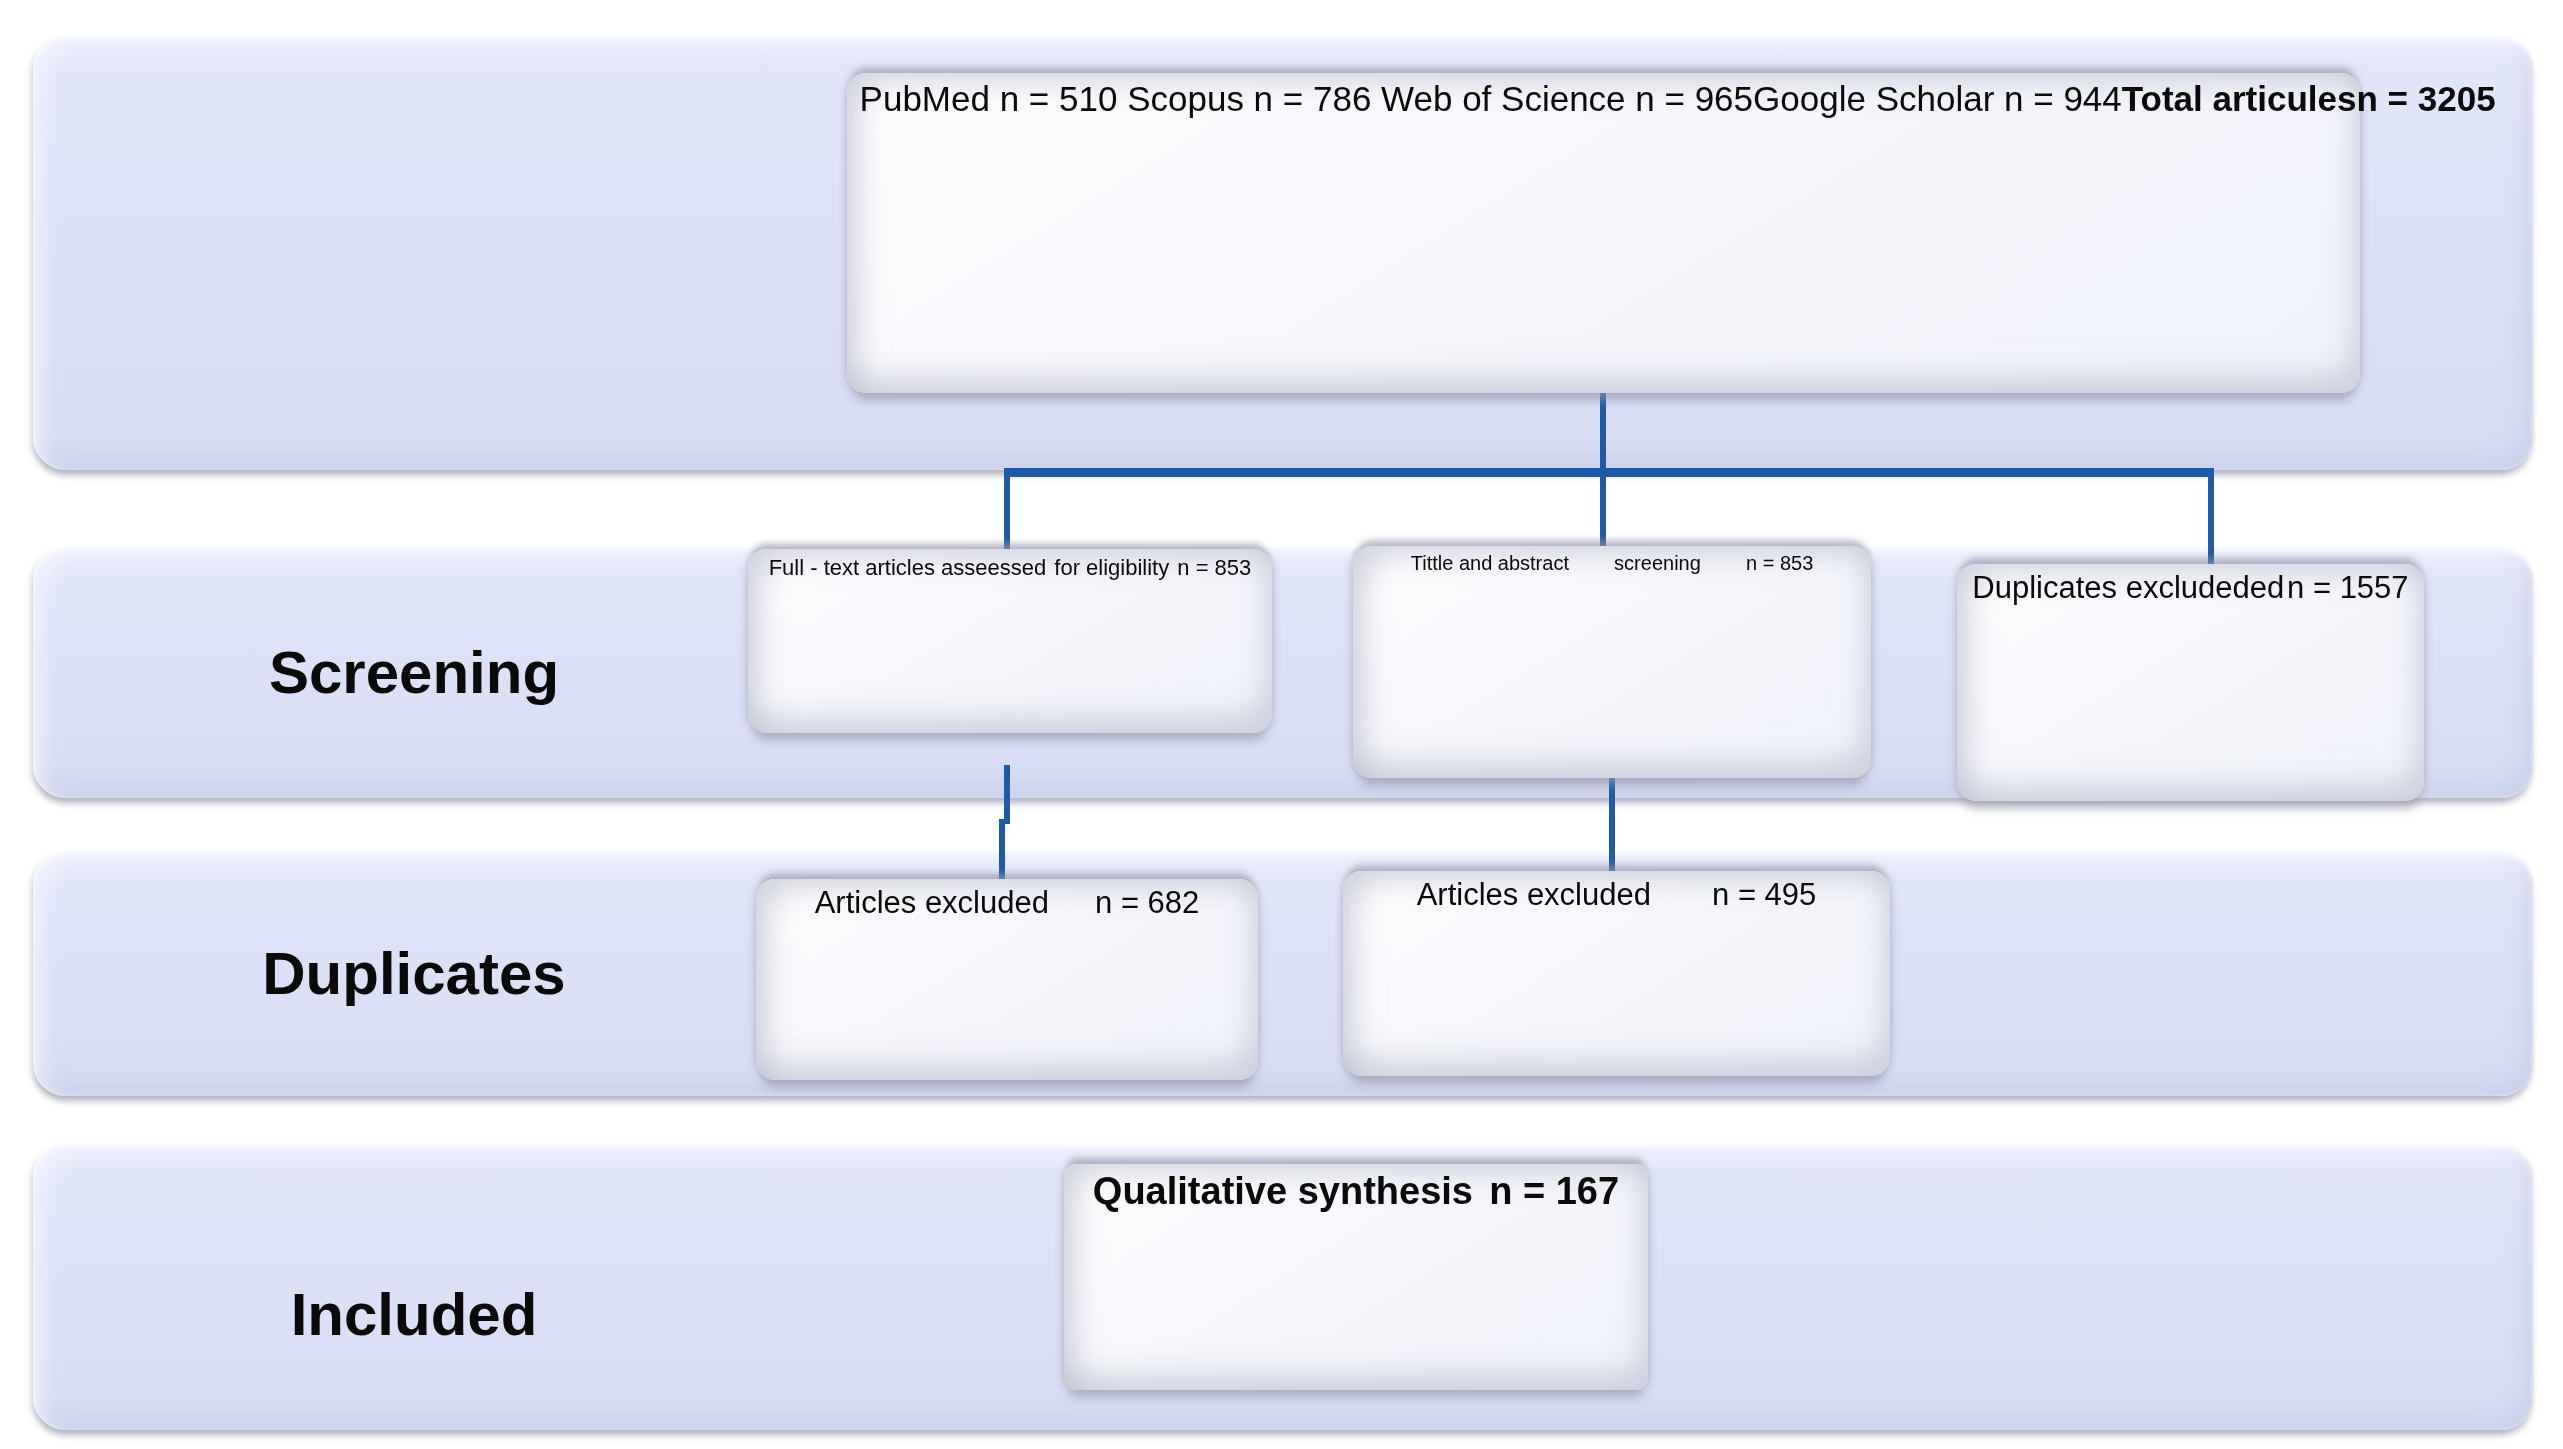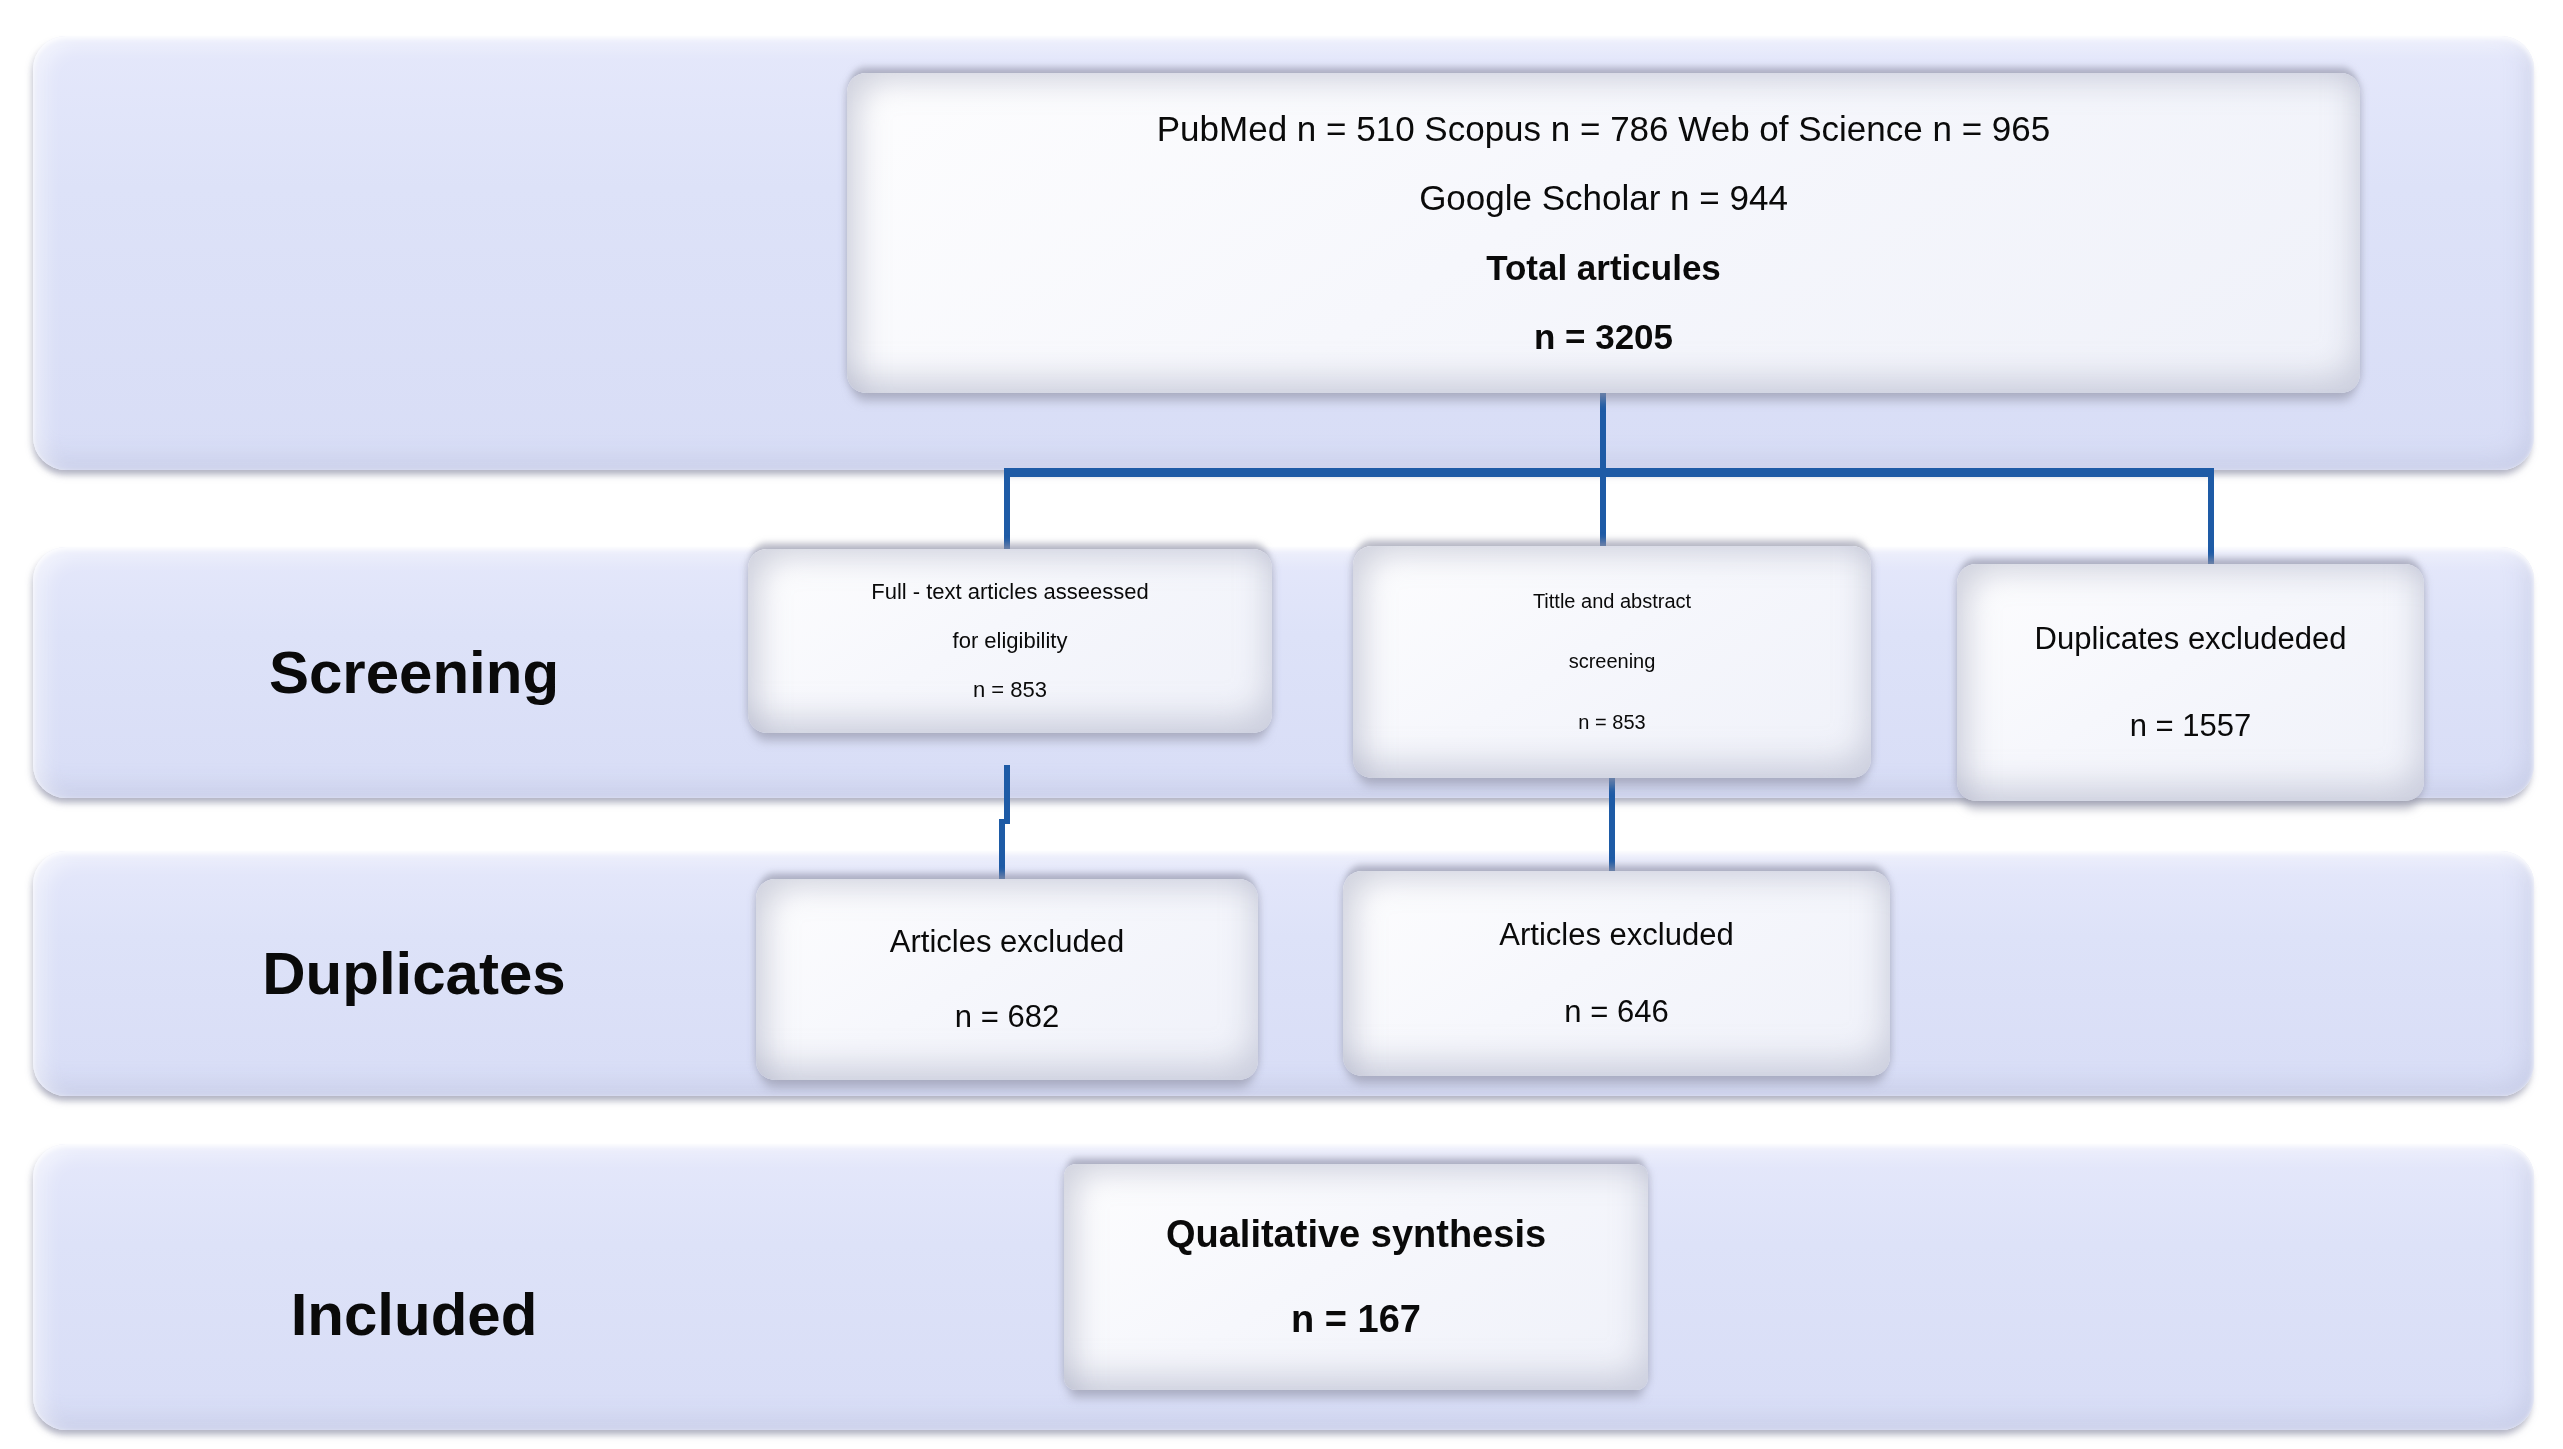--- a/index.html
+++ b/index.html
@@ -58,21 +58,21 @@
       0 12.6px 10px -5px rgba(148,150,168,0.60),
       5px 0 7.5px -3.1px rgba(148,150,168,0.40),
       -5px 0 7.5px -3.1px rgba(148,150,168,0.40),
       inset 22.6px 19px 29px -11.3px rgba(168,172,194,0.50),
       inset -17.6px -28px 30px -12.6px rgba(176,180,200,0.55);
   }
   .node-content {
     position: absolute;
     inset: 6.3px 12.6px;
     display: flex;
-    flex-direction: column;
+    flex-direction: row;
     justify-content: space-evenly;
     text-align: center;
   }
   .nline { white-space: nowrap; }
   .bold  { font-weight: bold; }
 
   .node-sources   { left: 847px; top: 73px;  width: 1513px; height: 320px; font-size: 35px; }
   .node-fulltext  { left: 748px; top: 549px;  width: 524px;  height: 184px; font-size: 22px; }
   .node-titleabs  { left: 1353px; top: 546px;  width: 518px;  height: 232px; font-size: 20px; }
   .node-duplicates{ left: 1957px; top: 564px;  width: 467px;  height: 237px; font-size: 31px; text-decoration: underline; }
@@ -152,21 +152,21 @@
   <div class="node node-excl-ft">
     <div class="node-content">
       <div class="nline">Articles excluded</div>
       <div class="nline">n = 682</div>
     </div>
   </div>
 
   <div class="node node-excl-ta">
     <div class="node-content">
       <div class="nline">Articles excluded</div>
-      <div class="nline">n = 646</div>
+      <div class="nline">n = 495</div>
     </div>
   </div>
 
   <div class="node node-qual">
     <div class="node-content bold">
       <div class="nline">Qualitative synthesis</div>
       <div class="nline">n = 167</div>
     </div>
   </div>
 

